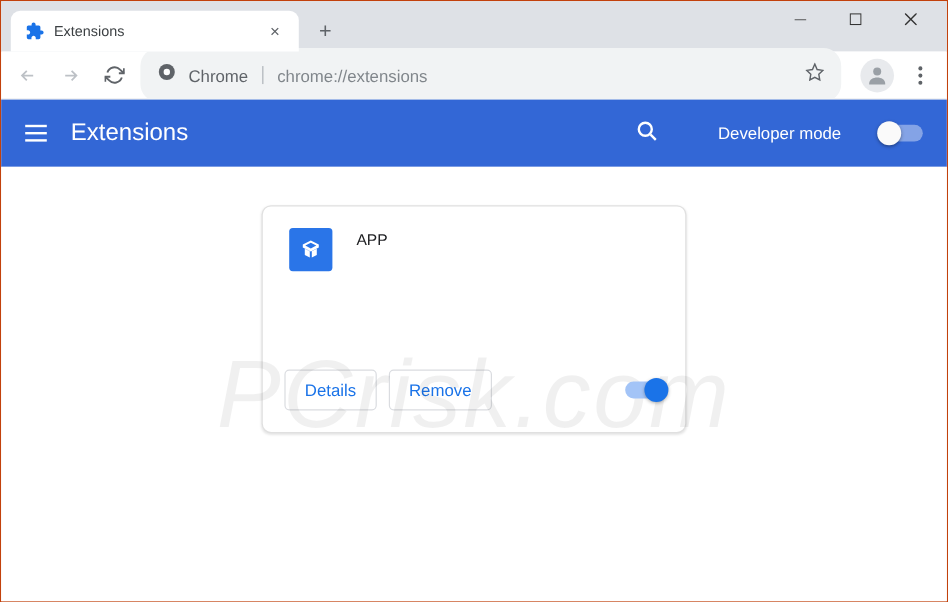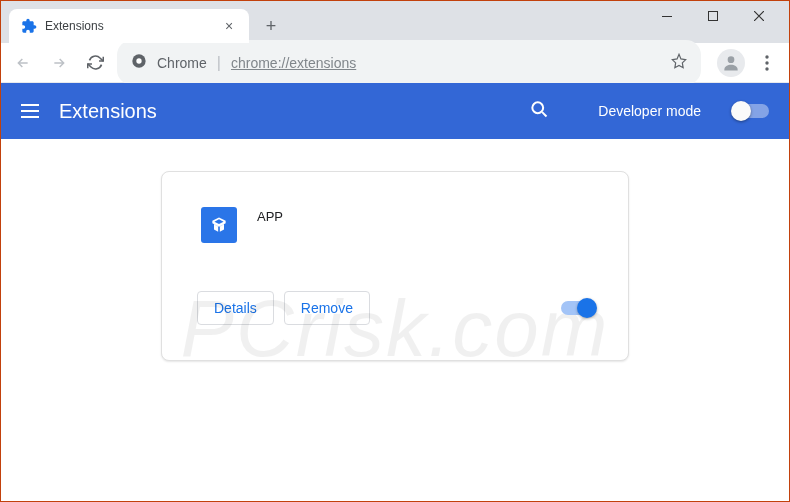--- a/index.html
+++ b/index.html
@@ -16,37 +16,37 @@
     .tab-title { font-size: 12px; color: #3c4043; flex: 1; }
     .tab-close { font-size: 14px; color: #5f6368; width: 16px; text-align: center; }
     .new-tab { width: 28px; height: 28px; display: flex; align-items: center; justify-content: center; margin-left: 8px; font-size: 18px; color: #5f6368; margin-bottom: 3px; }
     
     .toolbar { height: 40px; background: #fff; display: flex; align-items: center; padding: 0 8px; gap: 8px; border-bottom: 1px solid #e8eaed; }
     .nav-btn { width: 28px; height: 28px; display: flex; align-items: center; justify-content: center; color: #5f6368; border-radius: 50%; }
     .nav-btn.disabled { color: #bdc1c6; }
     .address-bar { flex: 1; height: 45px; background: #f1f3f4; border-radius: 15px; display: flex; align-items: center; padding: 0 14px; gap: 10px; }
     .address-bar .chrome-label { font-size: 14px; color: #5f6368; }
     .address-bar .divider-v { color: #bdc1c6; }
-    .address-bar .url-text { font-size: 14px; color: #80868b; flex: 1; text-decoration: underline; }
+    .address-bar .url-text { font-size: 14px; color: #80868b; flex: 1; }
     .address-bar .star { color: #5f6368; }
     .profile-icon { width: 28px; height: 28px; border-radius: 50%; background: #e8eaed; display: flex; align-items: center; justify-content: center; margin-left: 8px; }
     .kebab-menu { width: 28px; height: 28px; display: flex; align-items: center; justify-content: center; color: #5f6368; }
     
     .app-header { height: 56px; background: #3367d6; display: flex; align-items: center; padding: 0 20px; gap: 20px; color: #fff; }
     .hamburger { display: flex; flex-direction: column; gap: 4px; }
     .hamburger span { width: 18px; height: 2px; background: #fff; display: block; }
     .app-header-title { font-size: 20px; font-weight: 400; flex: 1; }
     .search-icon-hdr { color: #fff; }
     .dev-mode-label { font-size: 14px; margin-left: 29px; }
     .toggle-off { width: 36px; height: 14px; background: rgba(255,255,255,0.4); border-radius: 7px; margin-left: 12px; position: relative; }
     .toggle-off::before { content: ''; position: absolute; left: -2px; top: -3px; width: 20px; height: 20px; background: #fafafa; border-radius: 50%; box-shadow: 0 1px 3px rgba(0,0,0,0.4); }
     
     .content-area { flex: 1; background: #fff; display: flex; justify-content: center; padding-top: 32px; position: relative; }
     
-    .ext-card { width: 468px; height: 190px; background: #fff; border: 1px solid #e0e0e0; border-radius: 8px; box-shadow: 0 1px 2px rgba(0,0,0,0.1); padding: 35px; display: flex; flex-direction: column; gap: 20px; }
+    .ext-card { width: 354px; height: 190px; background: #fff; border: 1px solid #e0e0e0; border-radius: 8px; box-shadow: 0 1px 2px rgba(0,0,0,0.1); padding: 18px; display: flex; flex-direction: column; gap: 20px; }
     .ext-top { display: flex; gap: 20px; flex: 1; }
     .ext-icon { width: 36px; height: 36px; background: #2a75e8; border-radius: 3px; display: flex; align-items: center; justify-content: center; margin-left: 4px; }
     .ext-name { font-size: 13px; color: #202124; margin-top: 2px; }
     .ext-bottom { display: flex; align-items: center; gap: 10px; }
     .ext-btn { height: 34px; padding: 0 16px; background: #fff; border: 1px solid #dadce0; border-radius: 4px; color: #1a73e8; font-size: 14px; font-weight: 500; display: flex; align-items: center; cursor: pointer; }
     .ext-spacer { flex: 1; }
     .toggle-on { width: 32px; height: 14px; background: #a3c4f7; border-radius: 7px; position: relative; }
     .toggle-on::before { content: ''; position: absolute; right: -4px; top: -3px; width: 20px; height: 20px; background: #1a73e8; border-radius: 50%; box-shadow: 0 1px 3px rgba(0,0,0,0.3); }
     
     .watermark { position: absolute; top: 50%; left: 50%; transform: translate(-50%, -40%); font-size: 80px; font-weight: 300; color: rgba(0,0,0,0.06); letter-spacing: 2px; pointer-events: none; font-style: italic; white-space: nowrap; }

